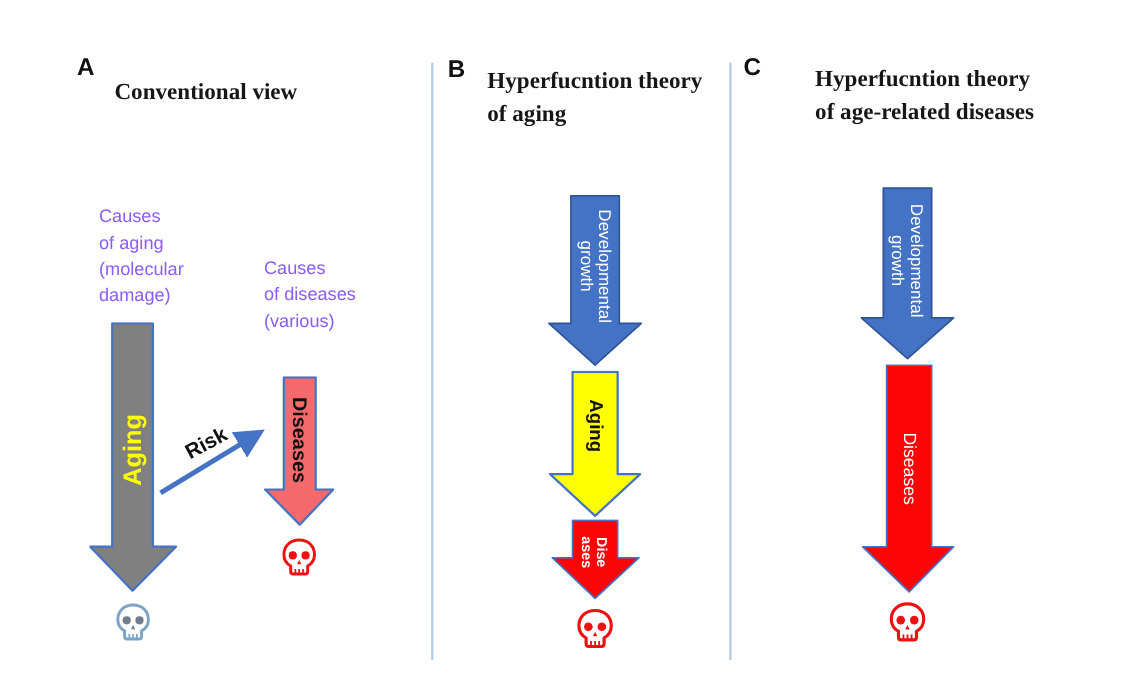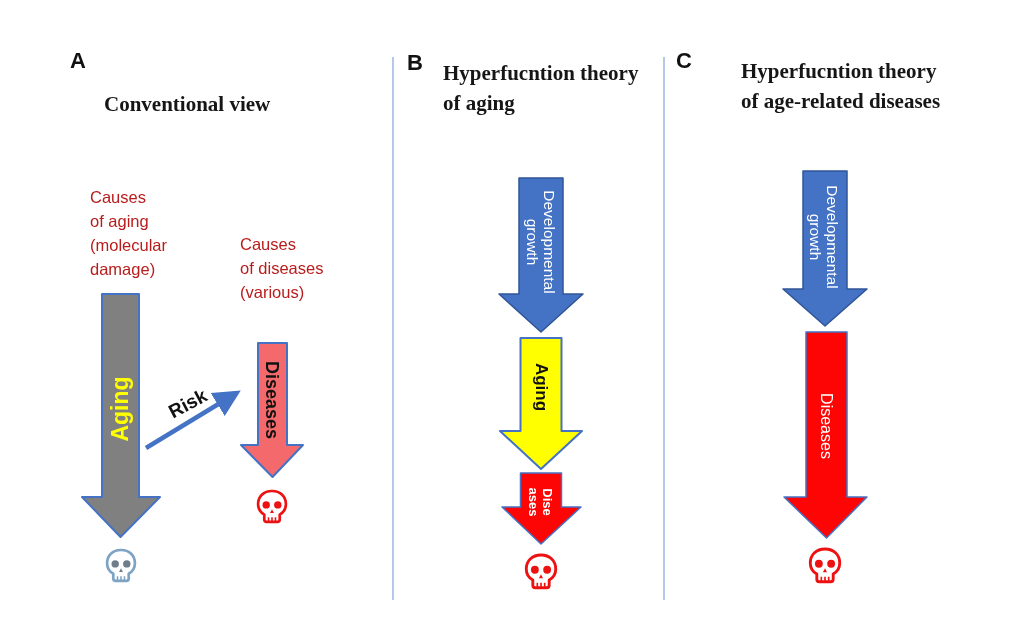--- a/index.html
+++ b/index.html
@@ -4,38 +4,38 @@
 <style>
   html,body{margin:0;padding:0;background:#ffffff;}
   body{width:1024px;height:632px;position:relative;overflow:hidden;
        font-family:"Liberation Sans",sans-serif;color:#1c1c1c;}
   .figure{position:absolute;inset:0;background:#ffffff;}
   .abs{position:absolute;}
   .divider{position:absolute;width:2px;background:var(--divider);}
   .panel-letter{font-weight:bold;font-size:22px;color:#111;}
   .panel-title{font-family:"Liberation Serif",serif;font-weight:bold;
                font-size:21px;color:#161616;line-height:30px;white-space:pre-line;}
-  .body-label{font-size:16.5px;line-height:24px;white-space:pre-line;color:#b91c1c;}
+  .body-label{font-size:16.5px;line-height:24px;white-space:pre-line;color:#8b5cf6;}
   .rot-label{display:flex;align-items:center;justify-content:center;text-align:center;}
   .rot-cw{transform:rotate(90deg);}
   .rot-ccw{transform:rotate(-90deg);}
   .multiline{white-space:pre-line;}
   .white-label{color:#ffffff;font-size:15.5px;line-height:17px;}
   .arrow-svg{display:block;}
 </style>
 </head>
 <body>
 
 <div class="figure">
 
   <div class="divider" style="left:392px;top:57px;height:543px;"></div>
   <div class="divider" style="left:663px;top:57px;height:543px;"></div>
 
   <div class="abs panel-letter" style="left:70px;top:48px;">A</div>
-  <div class="abs panel-title" style="left:104px;top:89px;">Conventional view</div>
+  <div class="abs panel-title" style="left:104px;top:68px;">Conventional view</div>
 
   <div class="abs body-label" style="left:90px;top:185px;">Causes
 of aging
 (molecular
 damage)</div>
   <div class="abs body-label" style="left:240px;top:232px;">Causes
 of diseases
 (various)</div>
 
   <svg class="abs arrow-svg" style="left:81px;top:293px;" width="80" height="246" viewBox="0 0 80 246">

